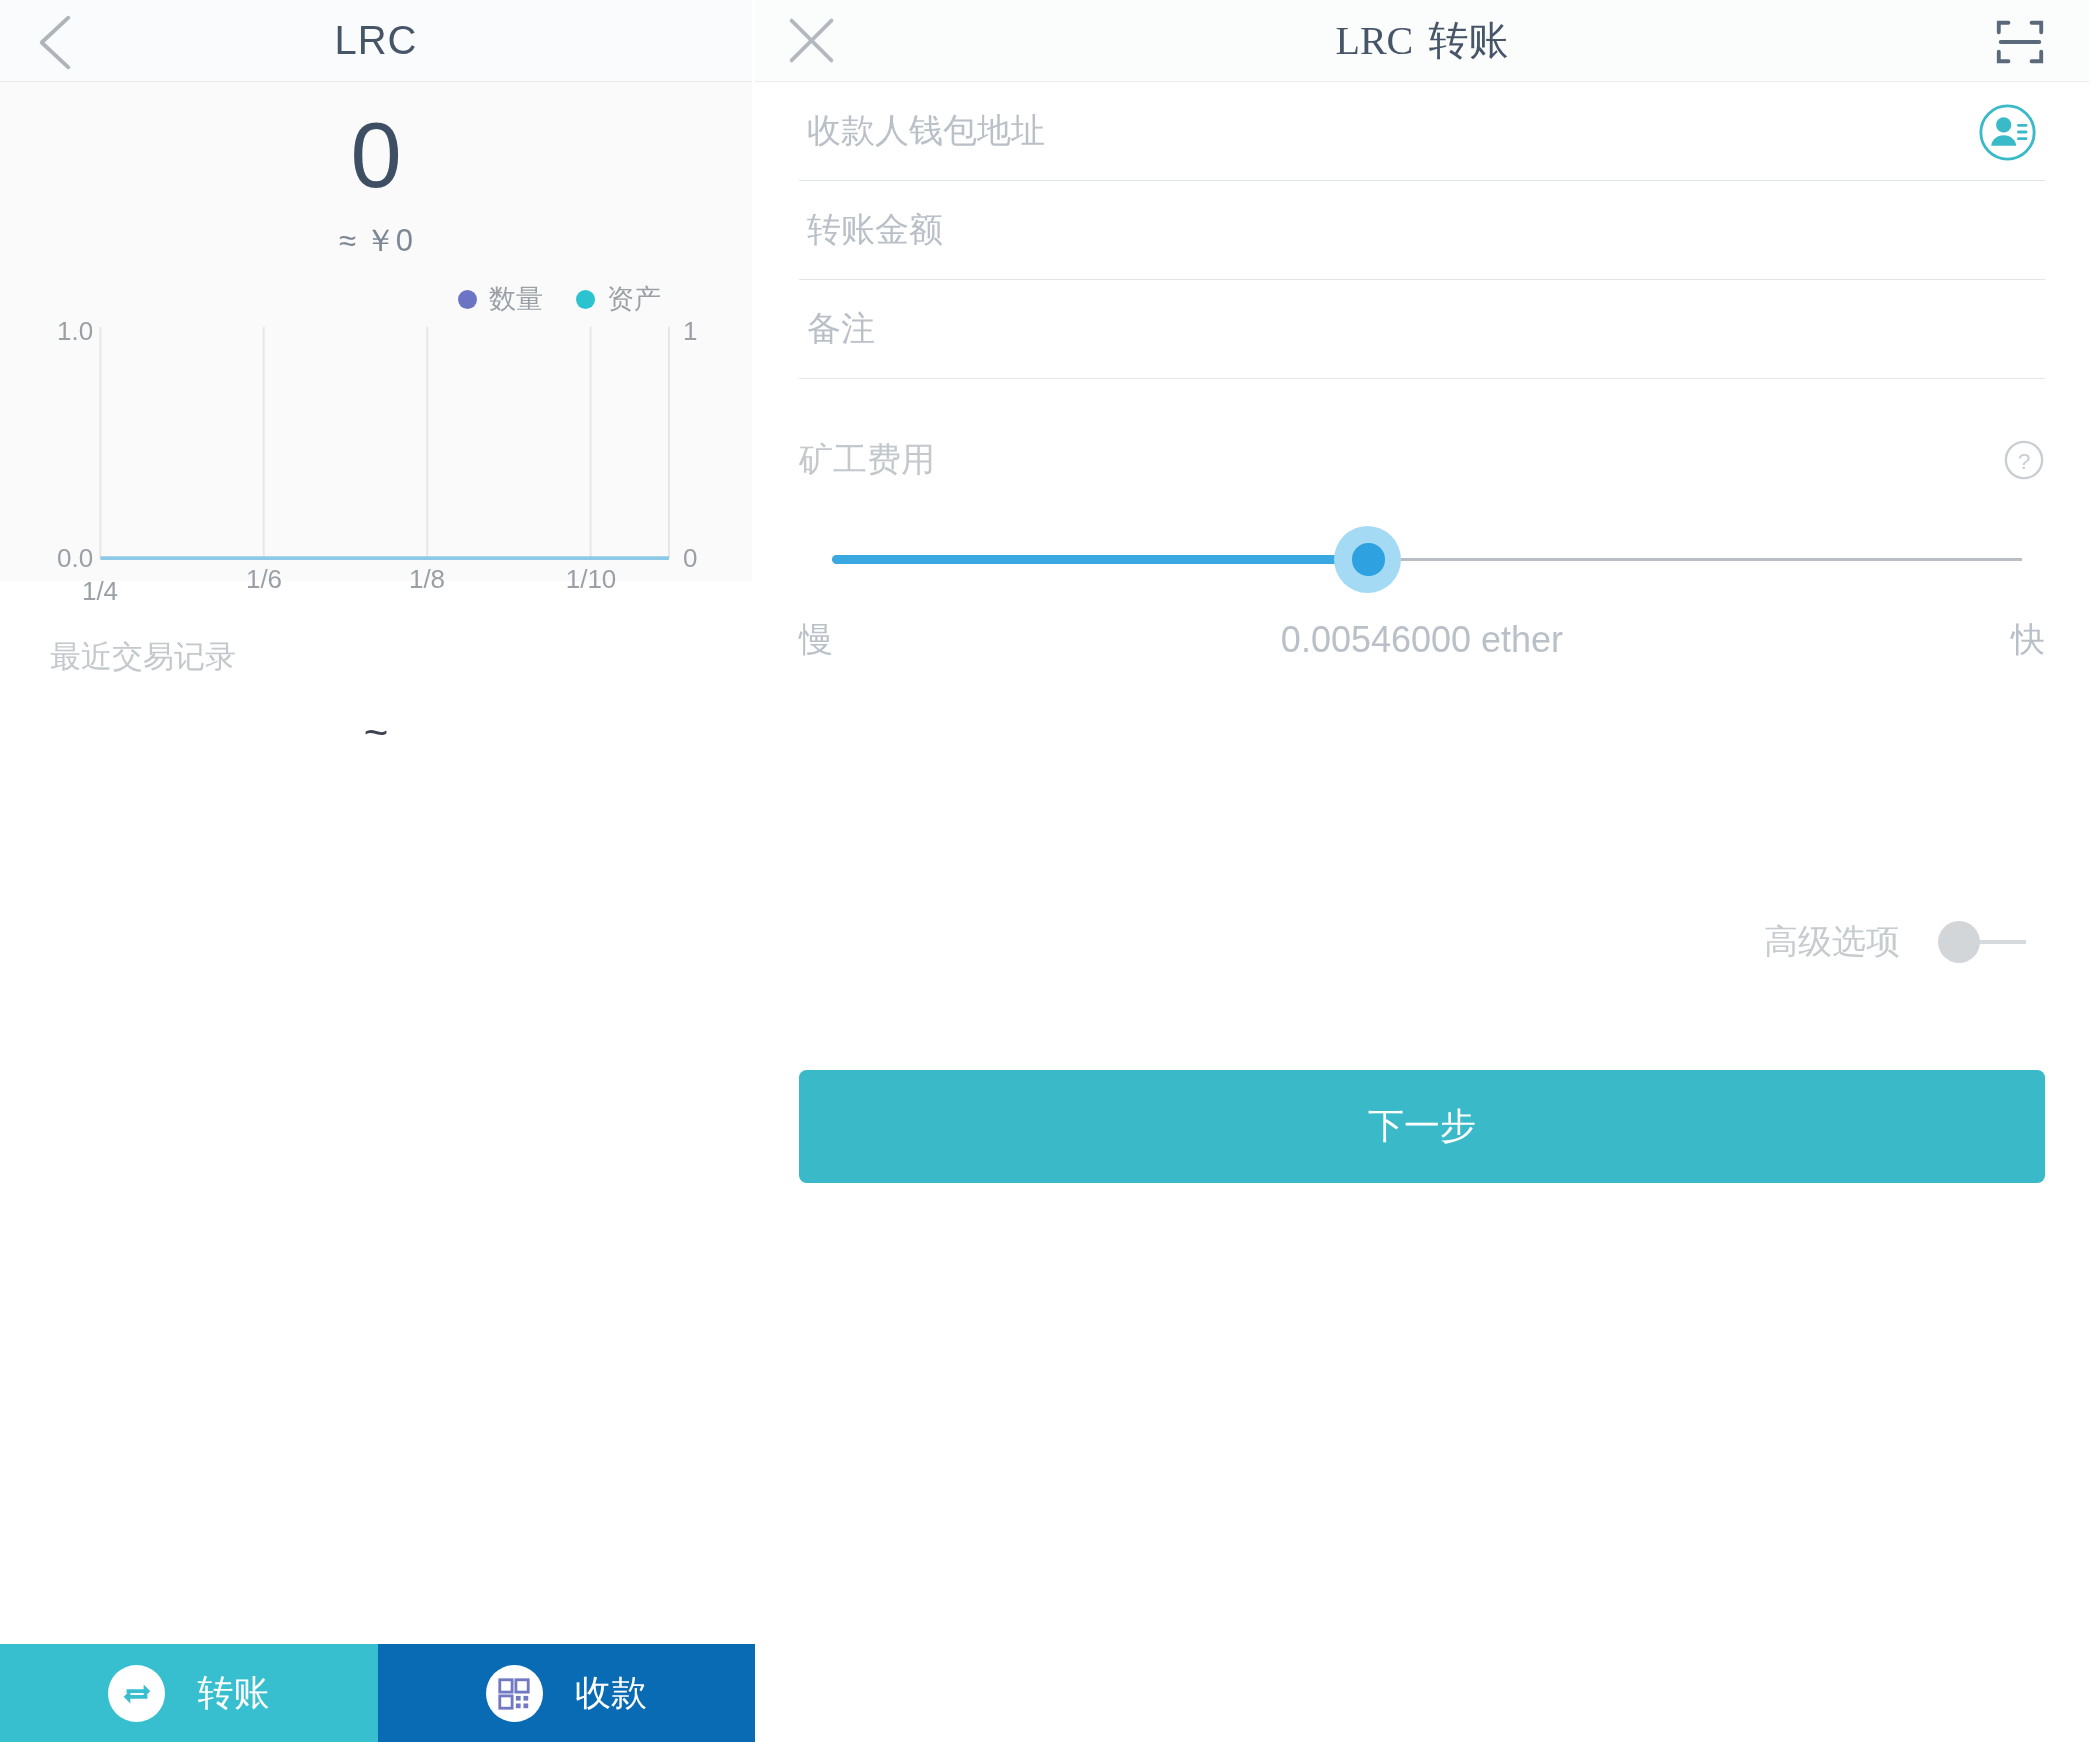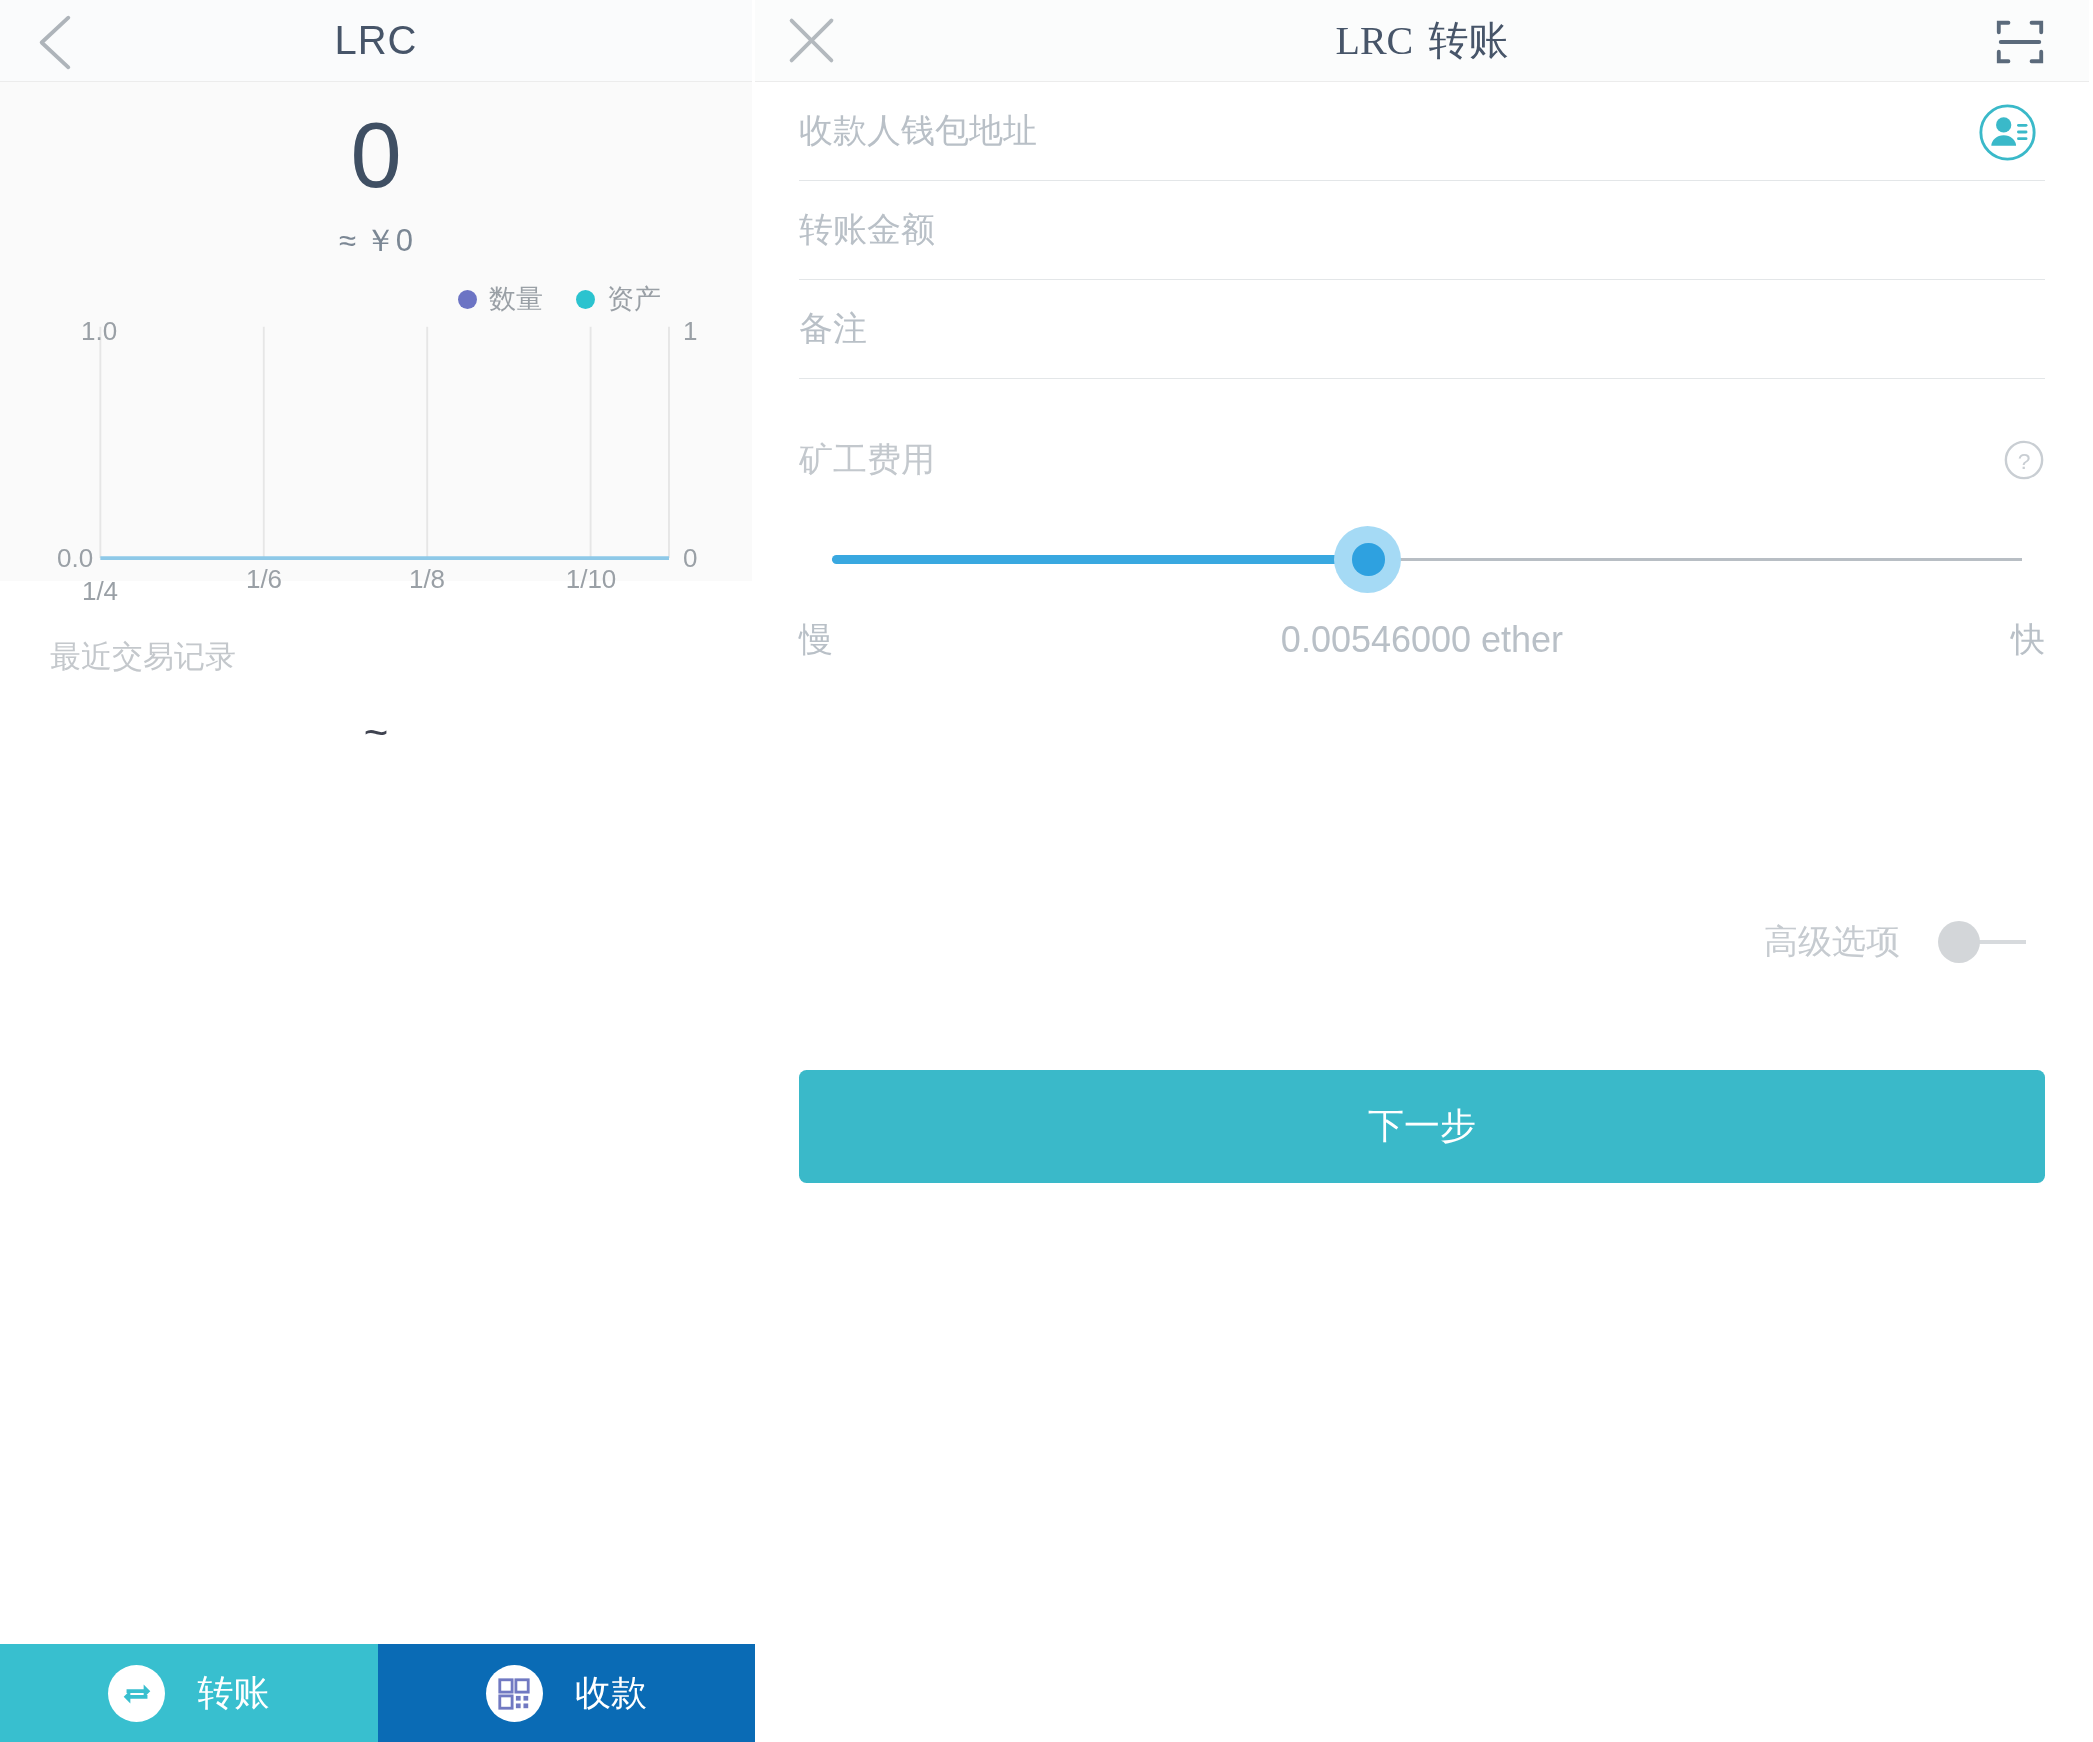--- a/index.html
+++ b/index.html
@@ -137,21 +137,21 @@
   }
 
   .form { padding: 0 44px; }
   .field {
     position: relative;
     height: 99px;
     border-bottom: 1px solid #e3e6e8;
     display: flex; align-items: center;
   }
   .field-placeholder {
-    font-size: 34px; color: #b9c0c7; font-weight: 400;
+    font-size: 34px; color: #b9c0c7; font-weight: 400; margin-left: 8px;
   }
   .contacts-icon {
     position: absolute; right: 7.6px; top: 21px;
     width: 59px; height: 59px;
   }
 
   .fee-section { padding: 0 44px; margin-top: 54px; }
   .fee-head {
     position: relative;
     display: flex; align-items: center; justify-content: space-between;
@@ -253,21 +253,21 @@
 
             <line x1="105" y1="6" x2="105" y2="248" stroke="#e6e6e6" stroke-width="2"></line>
             <line x1="276" y1="6" x2="276" y2="248" stroke="#e6e6e6" stroke-width="2"></line>
             <line x1="447" y1="6" x2="447" y2="248" stroke="#e6e6e6" stroke-width="2"></line>
             <line x1="618" y1="6" x2="618" y2="248" stroke="#e6e6e6" stroke-width="2"></line>
             <line x1="700" y1="6" x2="700" y2="248" stroke="#e6e6e6" stroke-width="2"></line>
 
             <line x1="105" y1="248" x2="700" y2="248" stroke="#8ec9e8" stroke-width="4"></line>
           </svg>
 
-          <div class="ytick-left" style="left:57px; top:-5.7px;margin-left:24px;">1.0</div>
+          <div class="ytick-left" style="left:57px; top:-5.7px;">1.0</div>
           <div class="ytick-left" style="left:57px; top:222px;">0.0</div>
 
           <div class="ytick-right" style="left:683px; top:-5.7px;">1</div>
           <div class="ytick-right" style="left:683px; top:222px;">0</div>
 
           <div class="xtick" style="left:100px; top:243px;margin-top:12px;">1/4</div>
           <div class="xtick" style="left:264px; top:243px;">1/6</div>
           <div class="xtick" style="left:427px; top:243px;">1/8</div>
           <div class="xtick" style="left:591px; top:243px;">1/10</div>
         </div>

